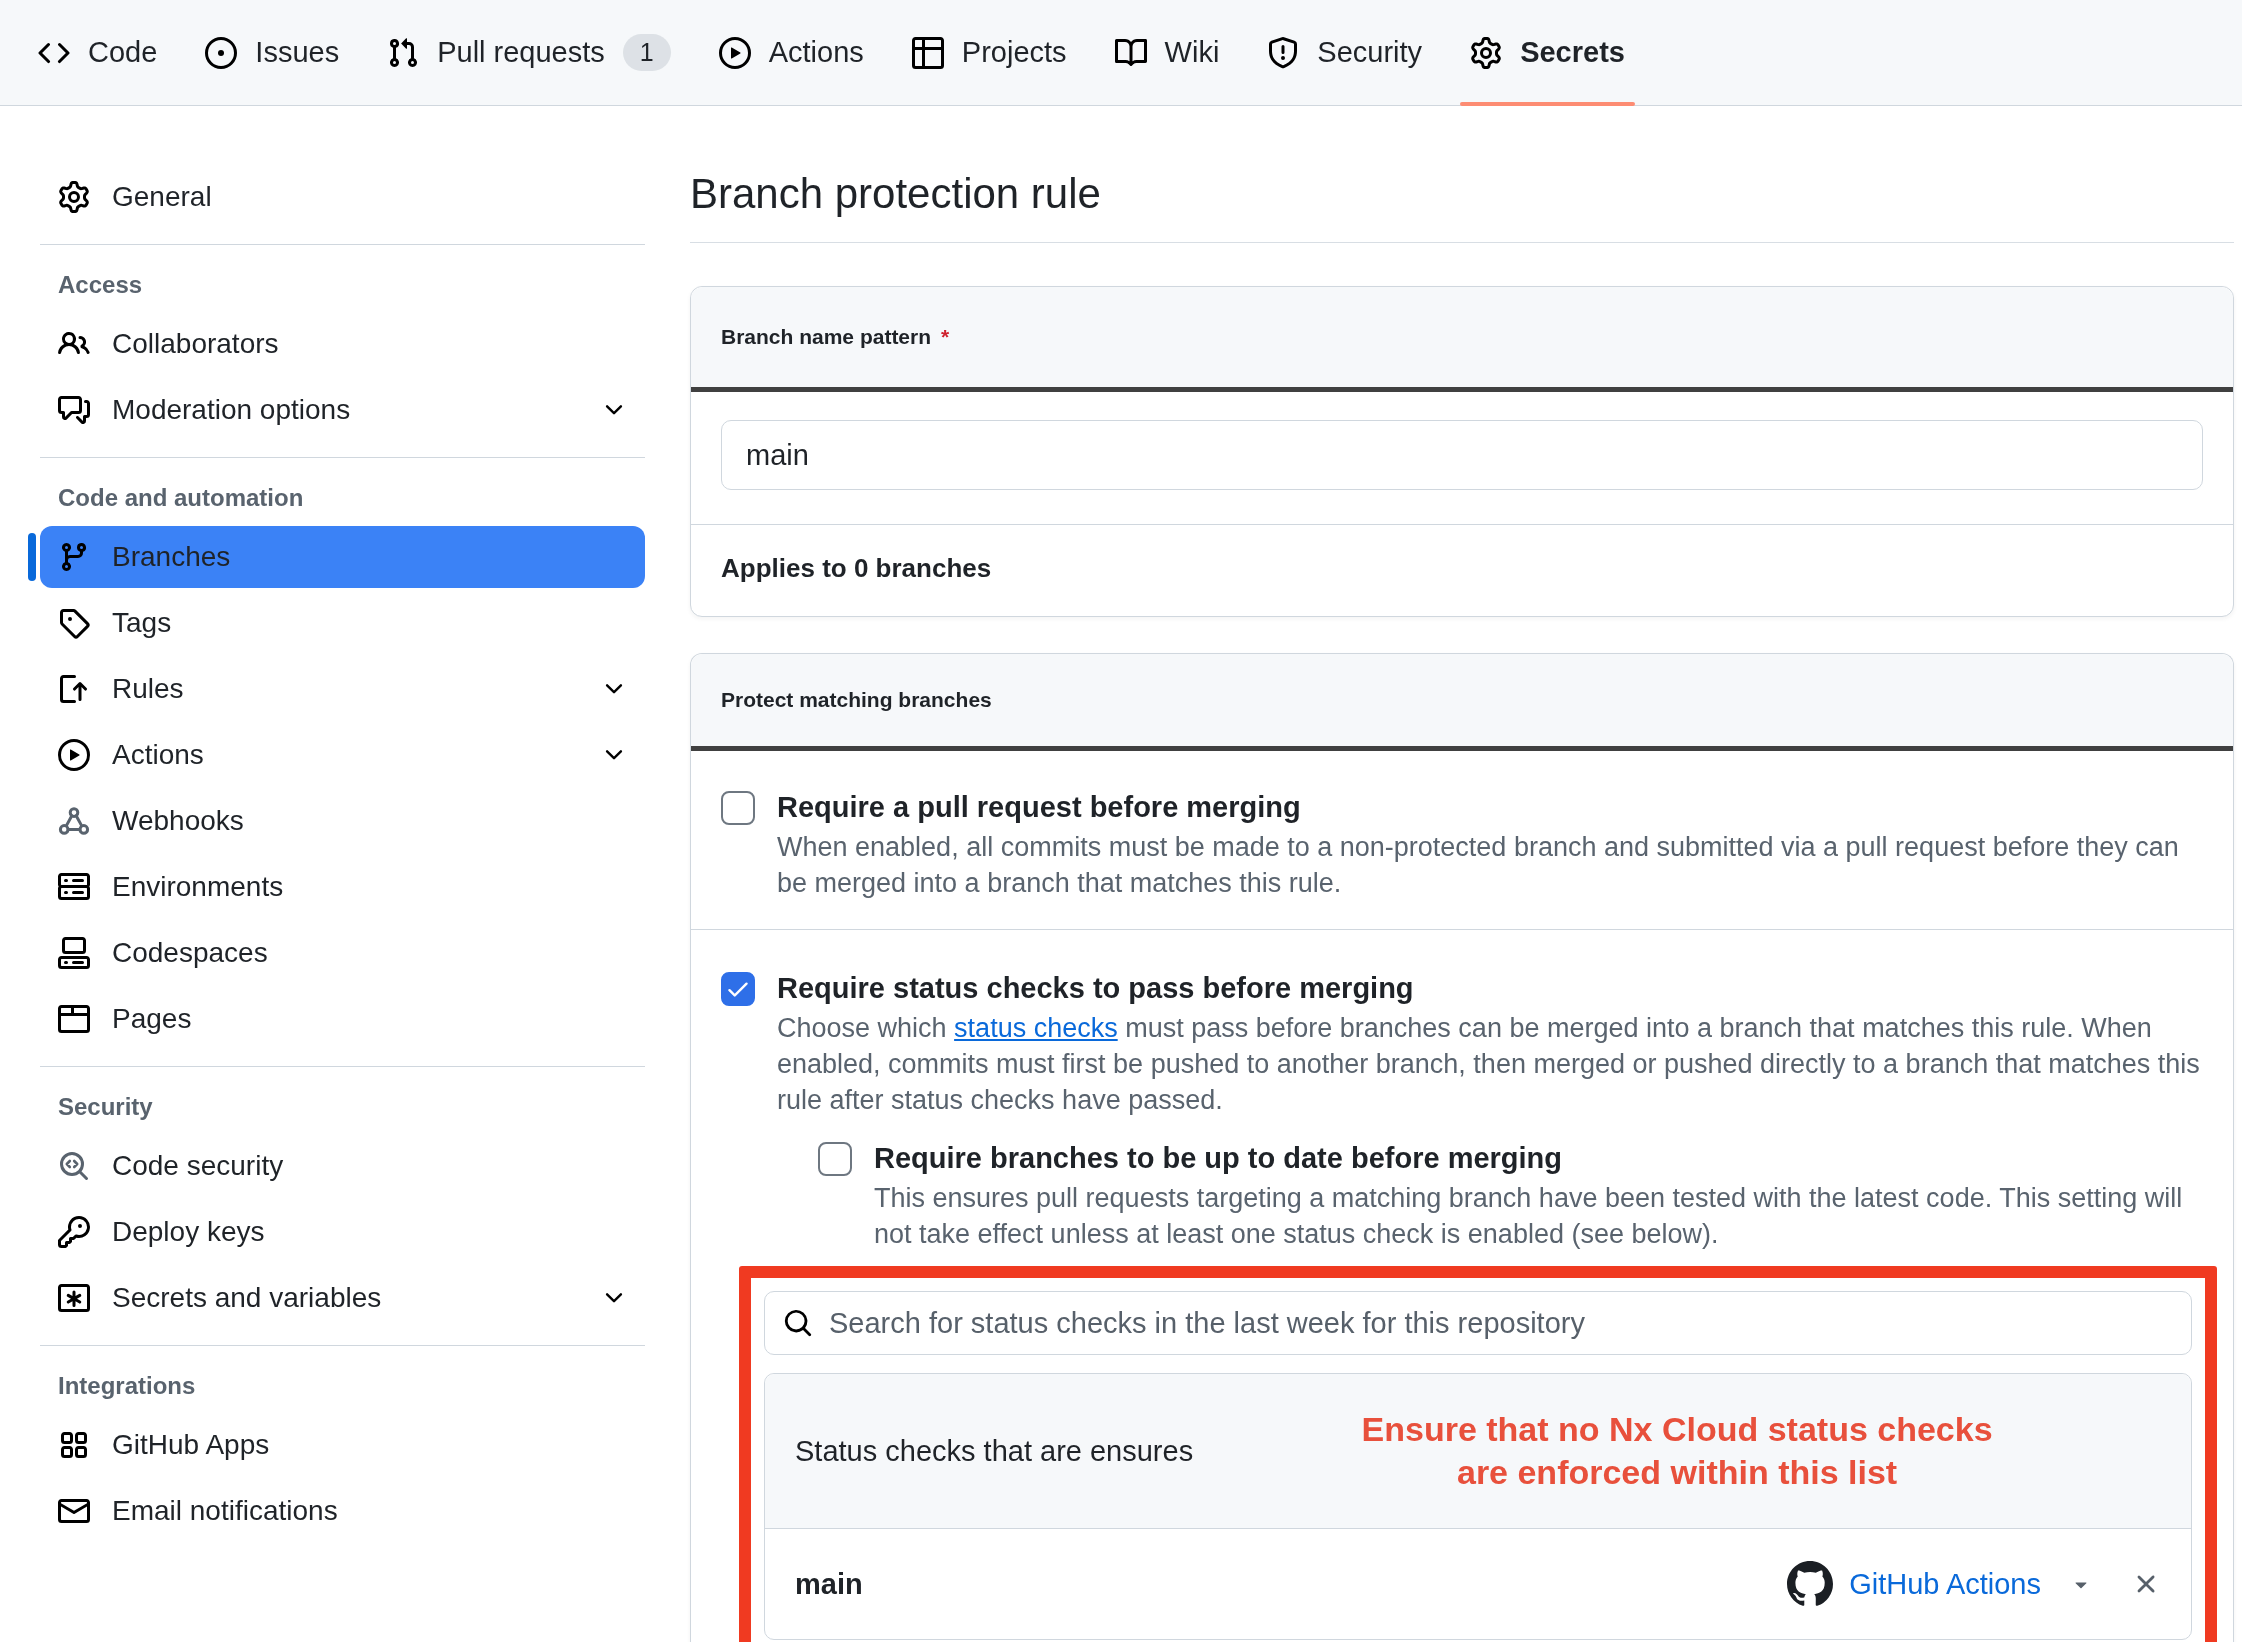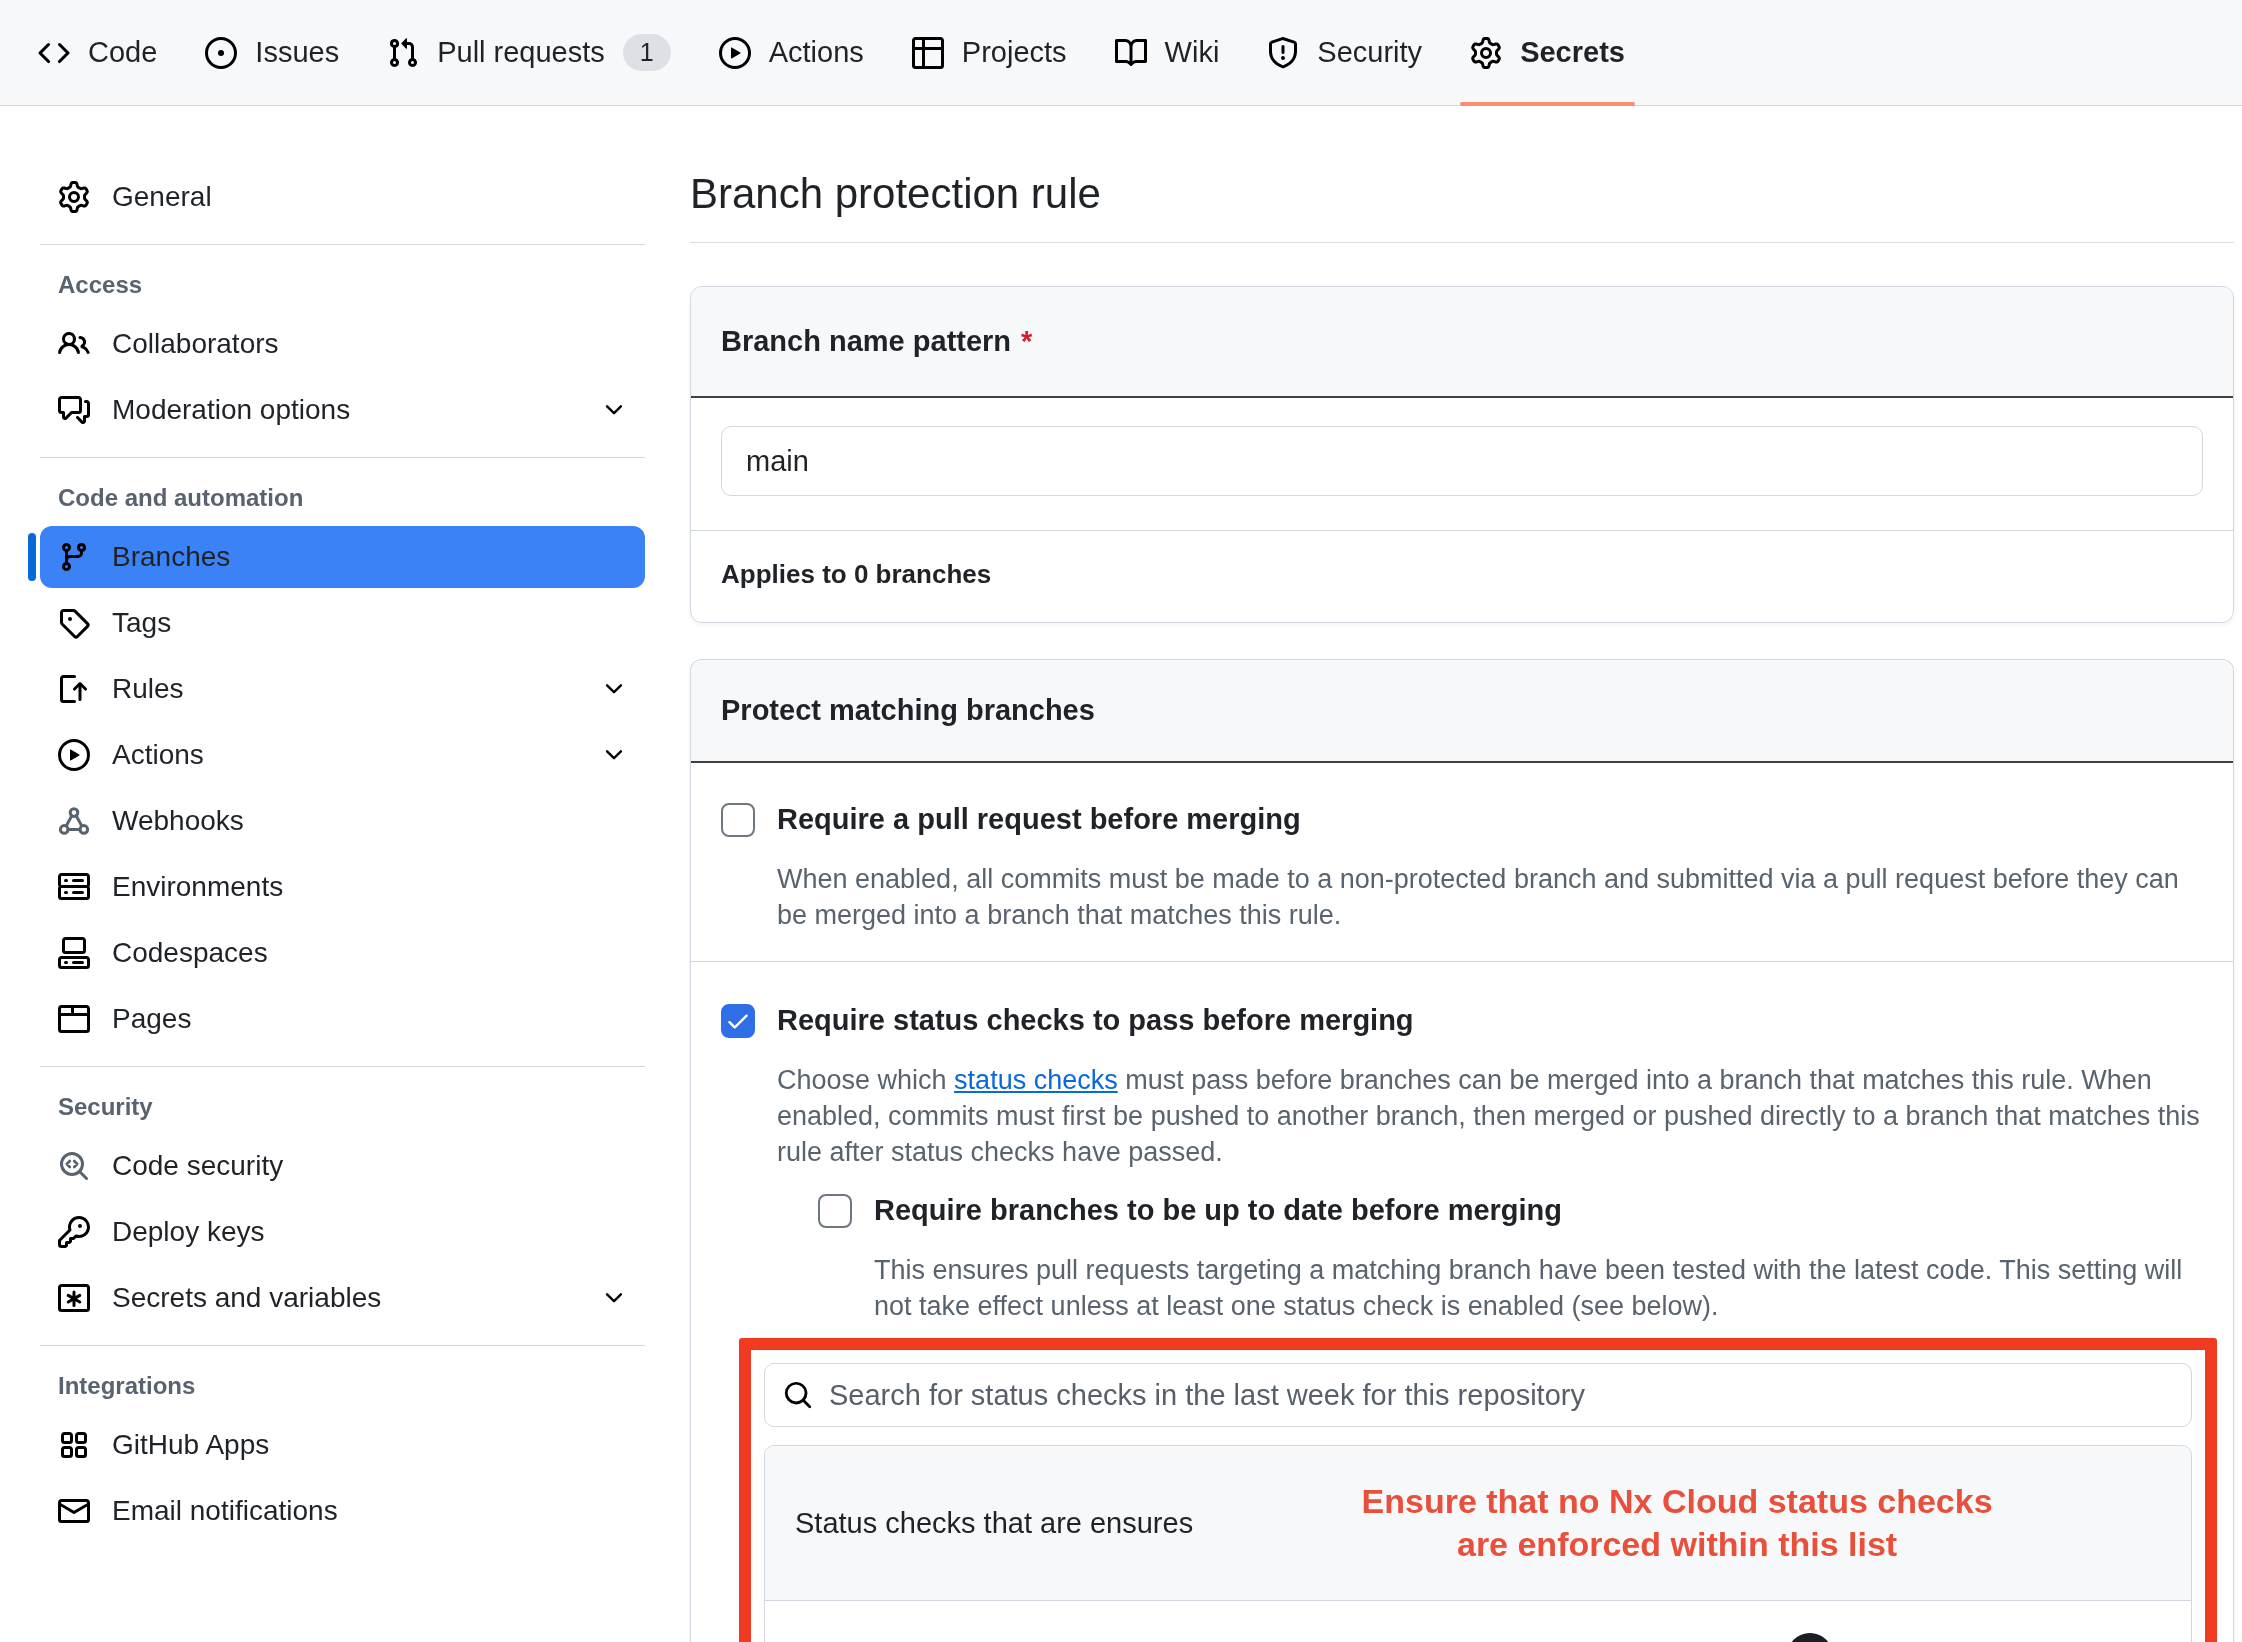--- a/index.html
+++ b/index.html
@@ -35,41 +35,41 @@
     margin:26px 0 14px; }
   .siderule { border:none; border-top:1px solid #d0d7de; margin:16px 0 14px; }
 
   
   .main { flex:1; padding:64px 8px 0 30px; }
   h1.page-title { font-size:42px; font-weight:400; line-height:48px; }
   .title-rule { border:none; border-top:1px solid #d8dee4; margin-top:24px; }
 
   .card { border:1px solid #d0d7de; border-radius:12px; margin-top:43px;
     box-shadow:0 2px 4px rgba(31,35,40,0.05); background:#fff; }
-  .card-head { background:#f6f8fa; border-bottom:2px solid #404040;
-    border-radius:12px 12px 0 0; padding:38px 30px; font-size:29px; font-weight:700; }
+  .card-head { background:#f6f8fa; border-bottom:5px solid #404040;
+    border-radius:12px 12px 0 0; padding:38px 30px; font-size:21px; font-weight:700; }
   .req { color:#cf222e; margin-left:10px; font-weight:700; }
   .input-row { padding:28px 30px 34px; border-bottom:1px solid #d0d7de; }
   .text-input { width:100%; height:70px; border:1px solid #d0d7de; border-radius:10px;
     font-size:29px; padding:0 24px; color:#1f2328; background:#fff;
     font-family:"Liberation Sans","DejaVu Sans",sans-serif; }
   .applies-row { padding:28px 30px 32px; font-size:26px; font-weight:700; }
 
   .card2 { margin-top:36px; border-radius:12px 12px 0 0; border-bottom:none; height:999px; }
   .card2 .card-head { padding:34px 30px; }
   .rule-row { padding:38px 30px 28px; border-bottom:1px solid #d0d7de; }
   .rule-row.last { border-bottom:none; padding:40px 30px 0; }
 
   .cbrow { display:flex; align-items:flex-start; gap:22px; }
   .checkbox { width:34px; height:34px; border-radius:8px; border:2px solid #6e7781;
     background:#fff; flex:0 0 auto; margin-top:2px; display:flex; align-items:center;
     justify-content:center; cursor:pointer; }
   .checkbox.checked { background:#2e6fe8; border-color:#2e6fe8; color:#fff; }
   .cb-label { font-size:29px; font-weight:700; line-height:36px; }
-  .cb-desc { font-size:27px; color:#59636e; line-height:36px; margin-top:24px; }
+  .cb-desc { font-size:27px; color:#59636e; line-height:36px; margin-top:4px; }
   .w1 { max-width:1420px; } .w2 { max-width:1430px; } .w3 { max-width:1350px; }
   .desc-link { color:#0969da; text-decoration:underline; cursor:pointer; }
   .nested { margin-left:41px; margin-top:22px; }
 
   
   .redbox { margin:14px -14px 0 18px; border:12px solid #f03a21; border-radius:3px;
     padding:13px; }
   .searchbar { display:flex; align-items:center; gap:16px; height:64px;
     border:1px solid #d0d7de; border-radius:10px; padding:0 18px; background:#fff; }
   .searchbar .sico { color:#59636e; display:flex; }

